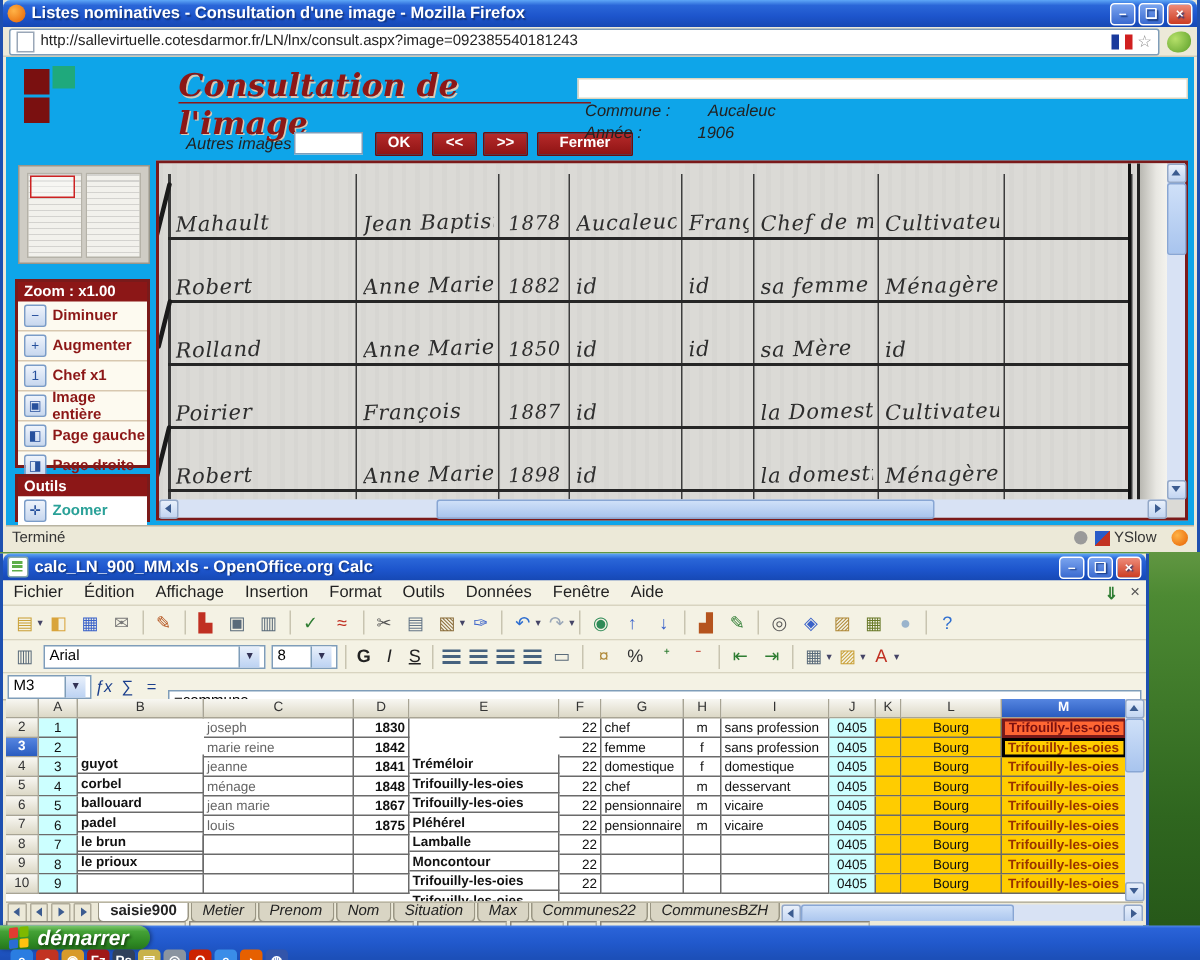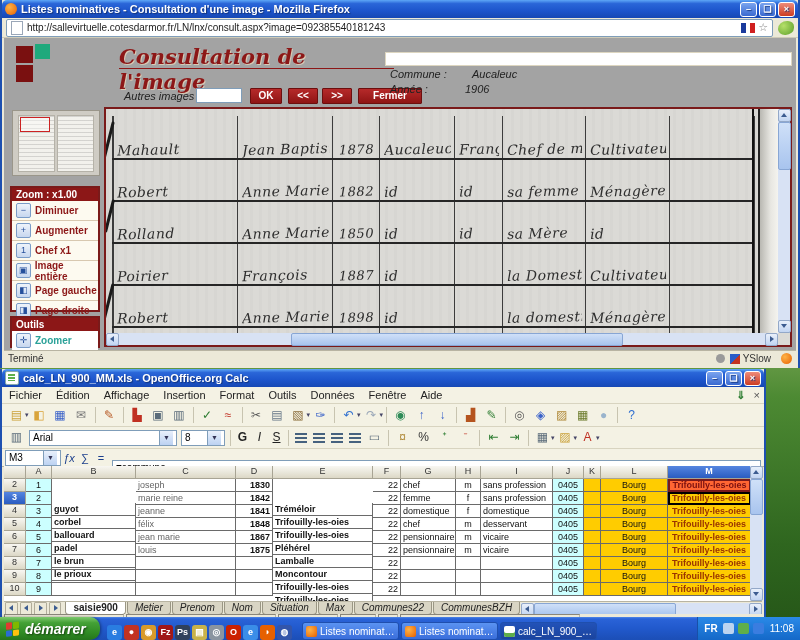--- a/index.html
+++ b/index.html
@@ -22,21 +22,21 @@
              display:flex;align-items:center;padding:0 4px;box-sizing:border-box;}
 
   
   #ff-urlbar{height:20px;background:#ece9d8;border-bottom:1px solid #cfcbb8;display:flex;align-items:center;padding:2px 4px;box-sizing:border-box;}
   .url-input{flex:1;height:16px;background:#fff;border:1px solid #7f9db9;border-radius:2px;display:flex;align-items:center;padding:0 4px;font-size:10px;color:#222;}
   .pageicon{width:10px;height:12px;background:#fff;border:1px solid #9aa7b8;margin-right:4px;position:relative;}
   .flagicon{width:14px;height:10px;display:flex;margin-left:4px;}
   .flagicon i{flex:1;}
   .staricon{color:#8a8a8a;font-size:11px;margin-left:3px;}
   .mascot{width:16px;height:14px;background:radial-gradient(circle at 35% 35%,#b6e06a,#5a9e28);border-radius:60% 40% 55% 45%;margin-left:5px;}
-  #ff-content{background:#a3a3a3;overflow:hidden;}
+  #ff-content{background:#0ea5e9;overflow:hidden;}
   .logo-sq{position:absolute;}
   .ff-heading{font-family:"DejaVu Serif",serif;font-style:italic;font-weight:bold;color:#8c1717;
               font-size:21px;text-shadow:1px 1px 0 #d9c9b4;}
   .heading-rule{border-bottom:1px solid #8c1717;}
   .ff-ital{font-style:italic;font-size:11px;color:#222;}
   .redbtn{background:linear-gradient(180deg,#b62a2a,#8f1414);color:#fff;font-size:10px;font-weight:bold;
           text-align:center;border:1px solid #6d0e0e;border-radius:1px;line-height:13px;}
   .txtinput{background:#fff;border:1px solid #7f9db9;}
   .panel{border:2px solid #7a1a1a;background:#fdfaf0;box-sizing:border-box;}
   .panel-hdr{background:#8c1717;color:#fff;font-size:10px;font-weight:bold;padding:1px 4px;}
@@ -96,21 +96,21 @@
   
   #tabbar{display:flex;align-items:center;background:#ece9d8;border-top:1px solid #b8b4a2;font-size:10px;}
   .tabnav{width:13px;height:11px;background:#ece9d8;border:1px solid #b0ac9a;margin:0 1px;position:relative;border-radius:1px;}
   .stab{padding:0 7px;height:12px;line-height:12px;background:#d9d5c4;border:1px solid #9a9684;border-top:none;
         border-radius:0 0 4px 4px;margin-right:1px;color:#222;font-style:italic;}
   .stab.active{background:#fff;font-weight:bold;font-style:normal;}
   .seg{border:1px solid #b8b4a2;border-top-color:#8a867a;border-left-color:#8a867a;background:#ece9d8;
        font-size:9px;color:#333;padding:0 4px;height:12px;line-height:12px;box-sizing:border-box;}
 
   
-  #taskbar{background:linear-gradient(180deg,#4f86e8 0%,#2a63d8 8%,#2159cc 50%,#1c4fb8 95%);display:flex;align-items:flex-end;}
+  #taskbar{background:linear-gradient(180deg,#4f86e8 0%,#2a63d8 8%,#2159cc 50%,#1c4fb8 95%);display:flex;align-items:flex-start;flex-direction:column;}
   #startbtn{height:23px;width:100px;background:linear-gradient(180deg,#7ec96e 0%,#44a136 25%,#2f8a24 70%,#25751c 100%);
             border-radius:0 10px 10px 0;display:flex;align-items:center;color:#fff;font-weight:bold;font-style:italic;
             font-size:14px;text-shadow:1px 1px 2px #14400e;padding-left:6px;box-sizing:border-box;box-shadow:1px 0 3px rgba(0,0,0,.4);}
   .xplogo{width:14px;height:14px;display:grid;grid-template-columns:6px 6px;grid-gap:1px;margin-right:5px;transform:skewY(-6deg);}
   .xplogo i{border-radius:1px;}
   .ql{width:15px;height:15px;border-radius:3px;margin:0 1px;color:#fff;font-size:9px;font-weight:bold;text-align:center;line-height:15px;}
   .taskbtn{height:18px;width:97px;margin:0 1px;border-radius:3px;background:linear-gradient(180deg,#5b93f2,#3a6edb);
            border:1px solid #1f4fae;display:flex;align-items:center;color:#fff;font-size:10px;padding:0 3px;box-sizing:border-box;}
   .taskbtn.pressed{background:linear-gradient(180deg,#2252b8,#1b449e);}
   .tico{width:11px;height:11px;border-radius:2px;margin-right:3px;flex:0 0 auto;}
@@ -503,21 +503,21 @@
         <div class="gcell abs" style="left: 477px; top: 0px; width: 72px; height: 13px;">domestique</div>
         <div class="gcell abs" style="left: 549px; top: 0px; width: 31px; height: 13px; background: rgb(204, 255, 255); text-align: center;">0405</div>
         <div class="gcell abs" style="left: 580px; top: 0px; width: 17px; height: 13px; background: rgb(255, 204, 0);"></div>
         <div class="gcell abs" style="left: 597px; top: 0px; width: 67px; height: 13px; background: rgb(255, 204, 0); text-align: center;">Bourg</div>
         <div class="gcell abs" style="left: 664px; top: 0px; width: 83px; height: 13px; background: rgb(255, 204, 0); text-align: center; color: rgb(153, 51, 0); font-weight: bold;">Trifouilly-les-oies</div>
       </div>
       <div class="grow" style="top: 52px; height: 13px;">
         <div class="gh abs" style="left: 0px; top: 0px; width: 22px; height: 13px;">5</div>
         <div class="gcell abs" style="left: 22px; top: 0px; width: 26px; height: 13px; background: rgb(204, 255, 255); text-align: center;">4</div>
         <div class="gcell abs wavy" style="left: 48px; top: 0px; width: 84px; height: 13px; font-weight: bold;">padel</div>
-        <div class="gcell abs" style="left: 132px; top: 0px; width: 100px; height: 13px; color: rgb(102, 102, 102);">félix</div>
+        <div class="gcell abs" style="left: 132px; top: 0px; width: 100px; height: 13px; color: rgb(102, 102, 102);">ménage</div>
         <div class="gcell abs" style="left: 232px; top: 0px; width: 37px; height: 13px; font-weight: bold; text-align: right;">1848</div>
         <div class="gcell abs wavy" style="left: 269px; top: 0px; width: 100px; height: 13px; font-weight: bold;">Pléhérel</div>
         <div class="gcell abs" style="left: 369px; top: 0px; width: 28px; height: 13px; text-align: right;">22</div>
         <div class="gcell abs" style="left: 397px; top: 0px; width: 55px; height: 13px;">chef</div>
         <div class="gcell abs" style="left: 452px; top: 0px; width: 25px; height: 13px; text-align: center;">m</div>
         <div class="gcell abs" style="left: 477px; top: 0px; width: 72px; height: 13px;">desservant</div>
         <div class="gcell abs" style="left: 549px; top: 0px; width: 31px; height: 13px; background: rgb(204, 255, 255); text-align: center;">0405</div>
         <div class="gcell abs" style="left: 580px; top: 0px; width: 17px; height: 13px; background: rgb(255, 204, 0);"></div>
         <div class="gcell abs" style="left: 597px; top: 0px; width: 67px; height: 13px; background: rgb(255, 204, 0); text-align: center;">Bourg</div>
         <div class="gcell abs" style="left: 664px; top: 0px; width: 83px; height: 13px; background: rgb(255, 204, 0); text-align: center; color: rgb(153, 51, 0); font-weight: bold;">Trifouilly-les-oies</div>

